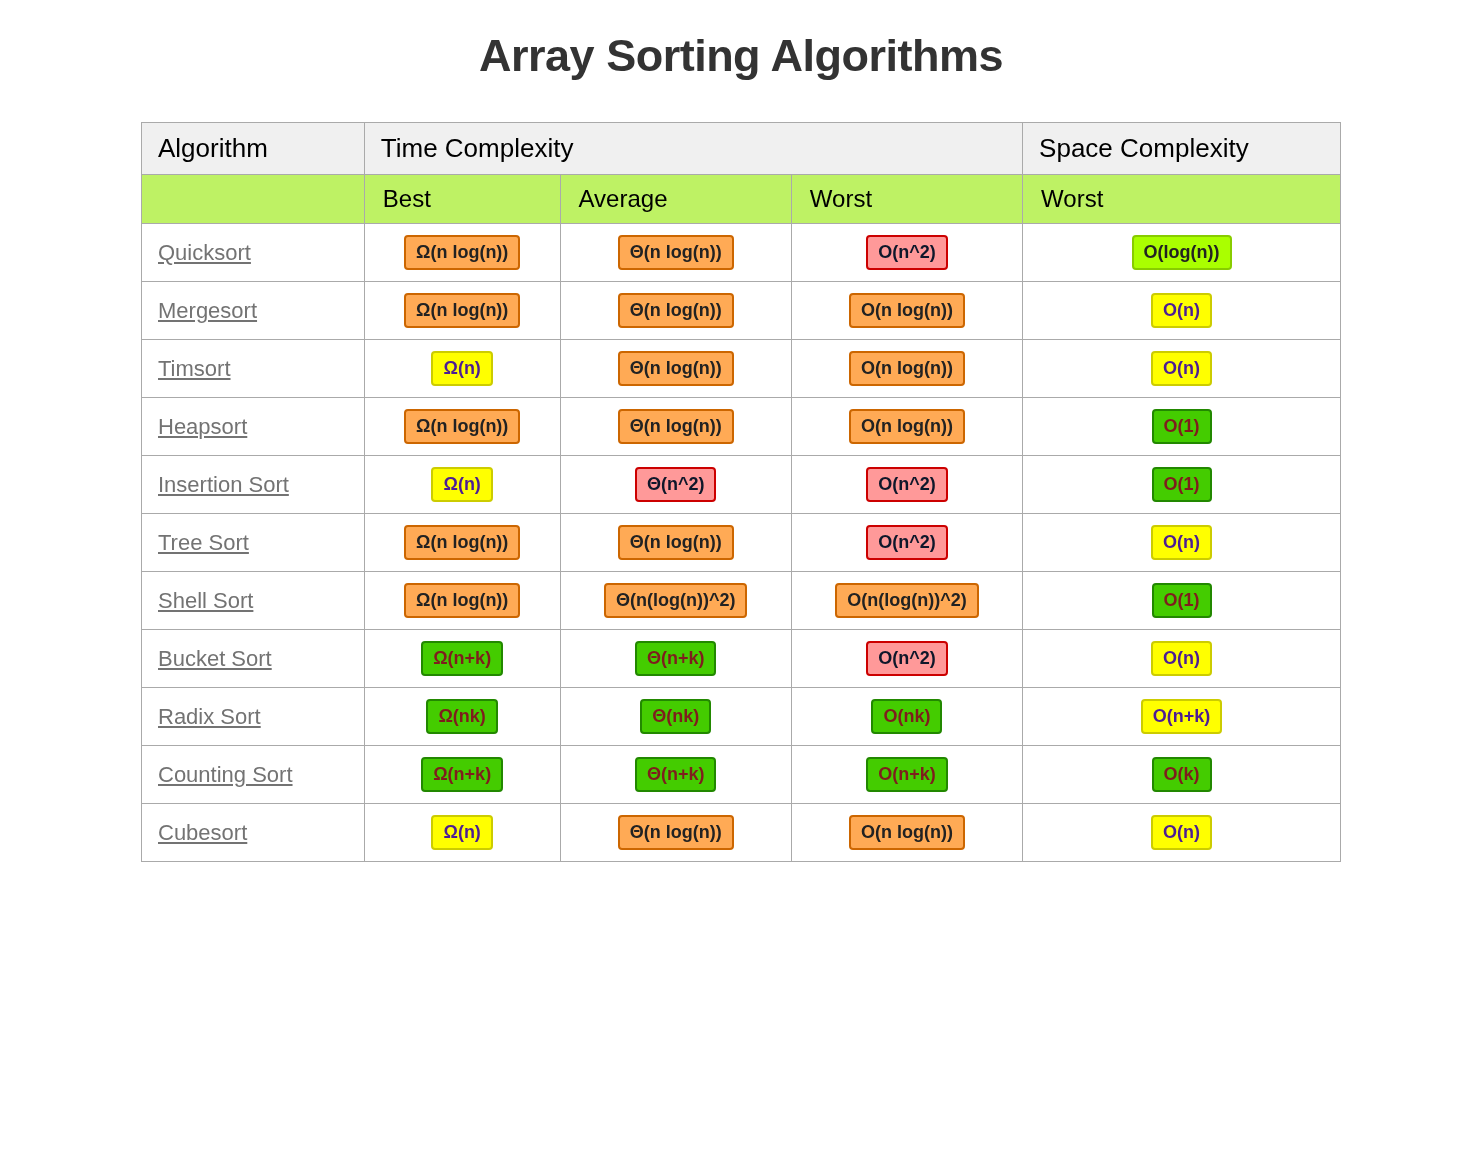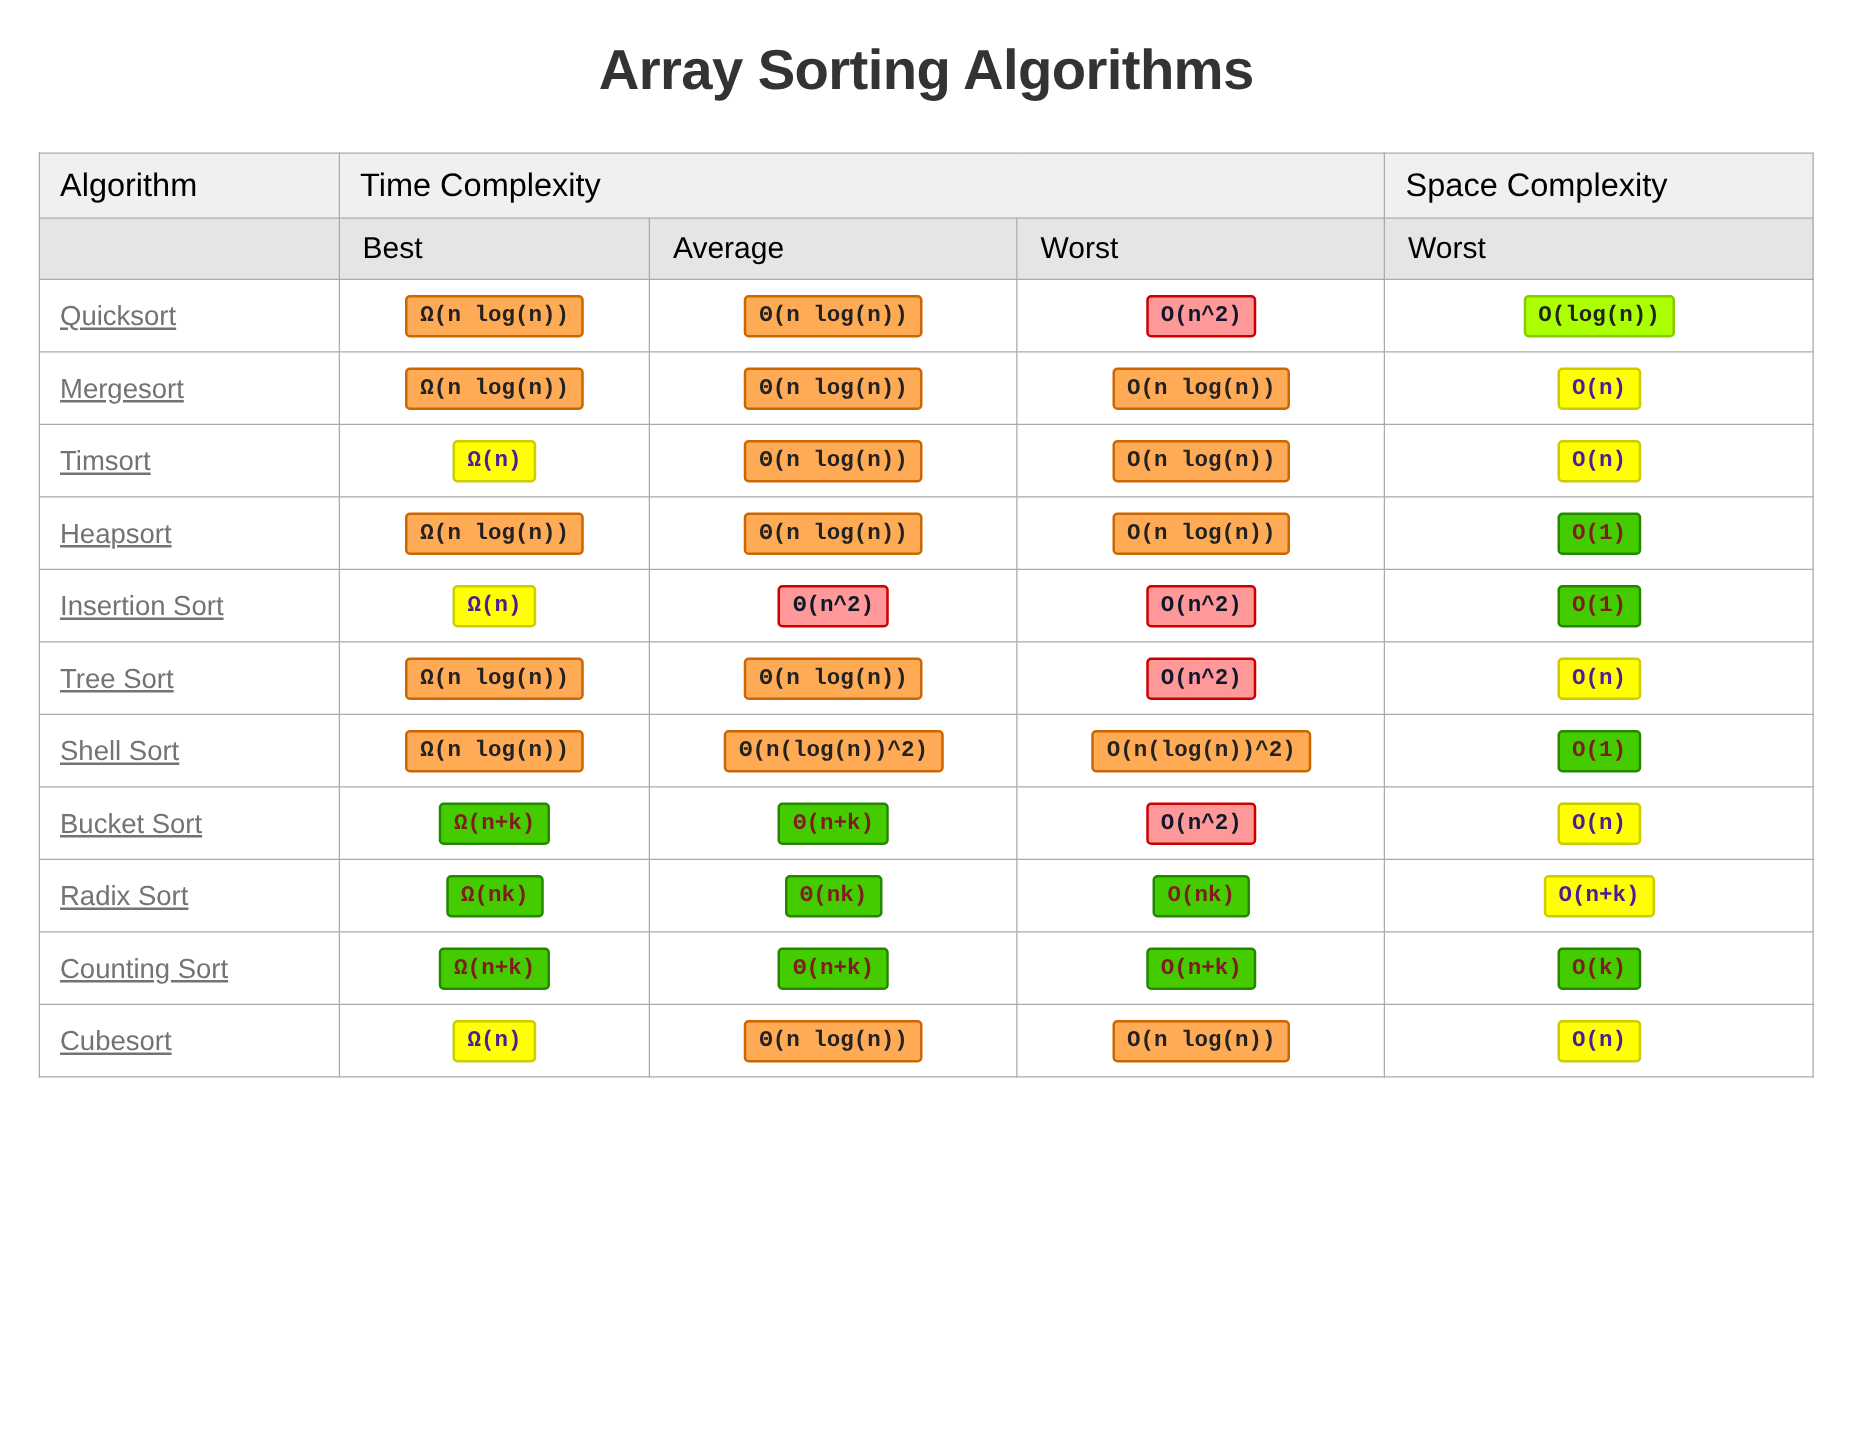--- a/index.html
+++ b/index.html
@@ -15,35 +15,35 @@
     }
     h1 {
       font-size: 45px;
       font-weight: 700;
       color: #333;
       margin-bottom: 40px;
       letter-spacing: -0.5px;
     }
     table {
       border-collapse: collapse;
-      width: 1420px;
+      width: 1200px;
     }
     th, td {
       border: 1px solid #aaa;
       padding: 10px 16px;
       text-align: left;
       vertical-align: middle;
     }
     .header-row-1 th {
       background: #f0f0f0;
       font-size: 26px;
       font-weight: 500;
     }
     .header-row-2 th {
-      background: #e5e5e5;
+      background: #bef264;
       font-size: 24px;
       font-weight: 400;
       padding-left: 18px;
     }
     td.algo-name {
       font-size: 22px;
       font-weight: 400;
       color: #737373;
       text-decoration: underline;
       cursor: pointer;
@@ -52,21 +52,21 @@
     }
     td.complexity-cell {
       text-align: center;
     }
     .badge {
       display: inline-block;
       border: 2px solid;
       border-radius: 4px;
       padding: 5px 10px;
       font-size: 18px;
-      font-family: Liberation Mono, monospace;
+      font-family: Liberation Sans, sans-serif;
       font-weight: 600;
       white-space: nowrap;
     }
     .badge-red {
       background: #ff9999;
       border-color: #cc0000;
       color: #0f172a;
     }
     .badge-orange {
       background: #ffaa55;

